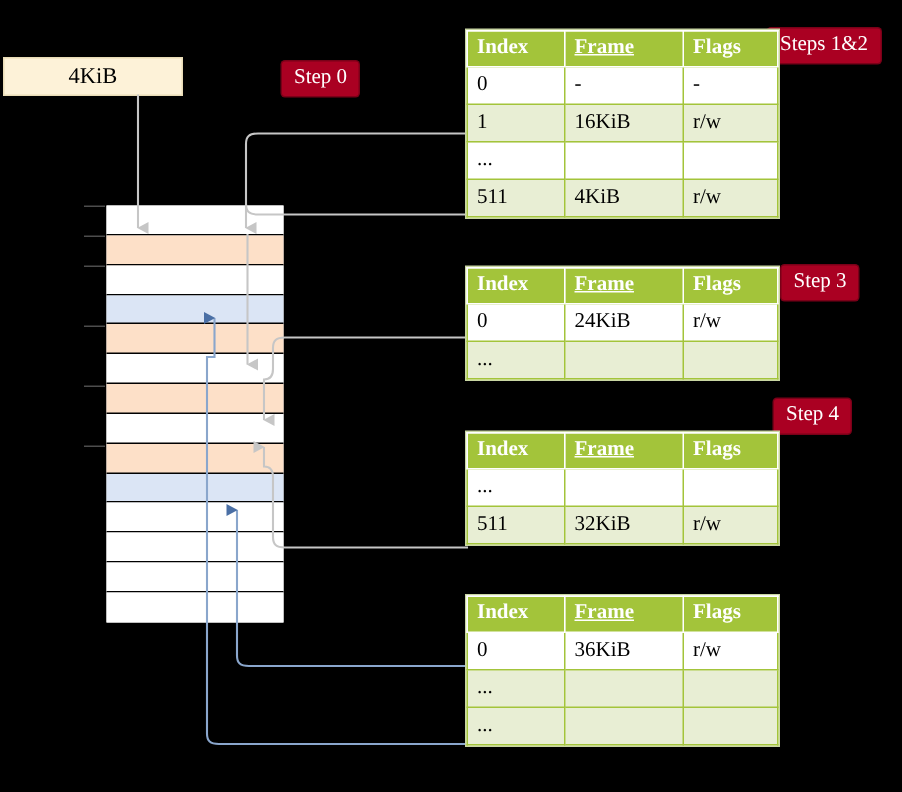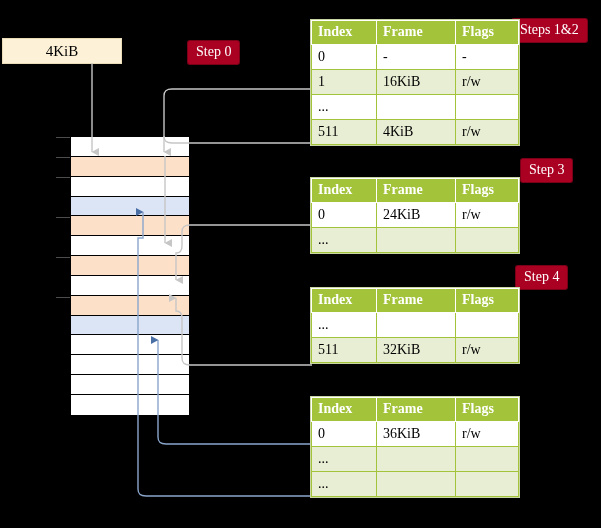--- a/index.html
+++ b/index.html
@@ -96,21 +96,21 @@
   .ptable td {
     padding: 3px 6px 4px 6px;
     border: 1px solid #a3c43a;
     white-space: nowrap;
     height: 17px;
     vertical-align: middle;
   }
   .ptable tr.alt td { background: #e8eed4; }
   .ptable td.hl { background: #f7f7a8; }
   .col-index { width: 52px; margin-top: 12px; }
-  .col-frame { width: 66px; }
+  .col-frame { width: 66px; text-decoration: underline; }
   .col-flags { width: 50px; margin-left: 32px; }
 
   
   #wires {
     position: absolute;
     left: 0; top: 0;
     width: 601px; height: 528px;
     pointer-events: none;
   }
 </style>
@@ -122,21 +122,21 @@
   <div class="kib-box" style="left:2px; top:38px; width:118px; height:24px;">
     <span>4KiB</span>
   </div>
 
   <div class="badge" style="left:188px; top:41px;">
     <span>Step 0</span>
   </div>
   <div class="badge" style="left:512px; top:19px;">
     <span>Steps 1&amp;2</span>
   </div>
-  <div class="badge" style="left:521px; top:159px;">
+  <div class="badge" style="left:521px; top:177px;">
     <span>Step 3</span>
   </div>
   <div class="badge" style="left:516px; top:266px;font-family:Liberation Serif, serif;">
     <span>Step 4</span>
   </div>
 
   <div class="tick" style="left:56px; top:137px; width:16px;"></div>
   <div class="tick" style="left:56px; top:157px; width:16px;"></div>
   <div class="tick" style="left:56px; top:177px; width:16px;"></div>
   <div class="tick" style="left:56px; top:217px; width:16px;"></div>

